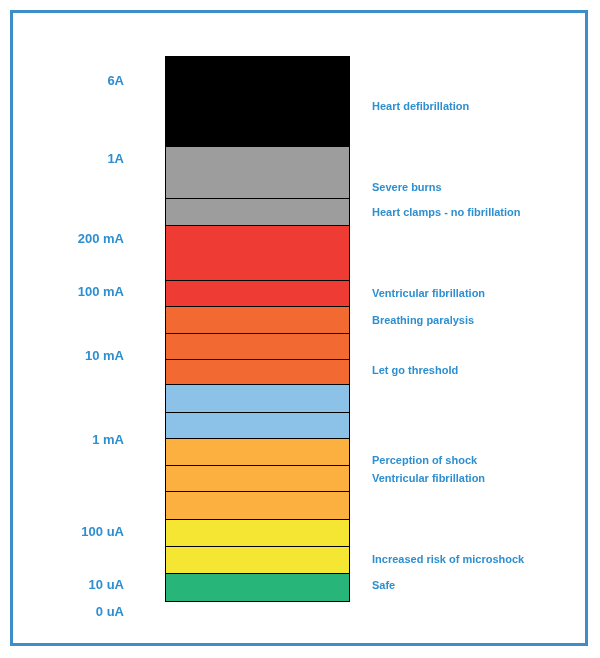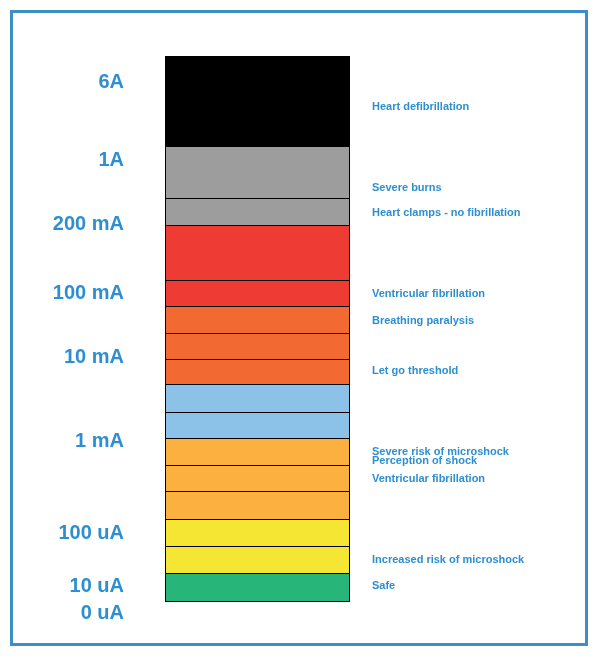--- a/index.html
+++ b/index.html
@@ -46,21 +46,21 @@
   }
   .band:last-child {
     border-bottom: none;
   }
   
   .tick-label {
     position: absolute;
     right: 0;
     white-space: nowrap;
     color: #2d8fd0;
-    font-size: 20px;
+    font-size: 13px;
     line-height: 14.5px;
     font-weight: bold;
   }
   #tick-col {
     position: absolute;
     left: 0px;
     top: 0px;
     width: 111px;
     height: 636px;
   }
@@ -84,21 +84,21 @@
 </style>
 </head>
 <body>
 
 <div id="frame">
   <div id="diagram">
 
     <div id="tick-col">
         <div class="tick-label" style="top: 61px;">6A</div>
         <div class="tick-label" style="top: 139px; margin-left: 24px;">1A</div>
-        <div class="tick-label" style="top: 203px; margin-left: 16px;">200 mA</div>
+        <div class="tick-label" style="top: 219px; margin-left: 16px;">200 mA</div>
         <div class="tick-label" style="top: 272px;">100 mA</div>
         <div class="tick-label" style="top: 336px;">10 mA</div>
         <div class="tick-label" style="top: 420px;">1 mA</div>
         <div class="tick-label" style="top: 512px;">100 uA</div>
         <div class="tick-label" style="top: 565px;">10 uA</div>
         <div class="tick-label" style="top: 592px;">0 uA</div>
       </div>
 
     <div id="bar">
         <div class="band" style="background: rgb(0, 0, 0); height: 90px;"></div>
@@ -120,20 +120,19 @@
       </div>
 
     <div id="desc-col">
         <div class="desc-label" style="top: 86px;">Heart defibrillation</div>
         <div class="desc-label" style="top: 167px;">Severe burns</div>
         <div class="desc-label" style="top: 192px;">Heart clamps - no fibrillation</div>
         <div class="desc-label" style="top: 273px;">Ventricular fibrillation</div>
         <div class="desc-label" style="top: 300px;">Breathing paralysis</div>
         <div class="desc-label" style="top: 350px;">Let go threshold</div>
         <div class="desc-label" style="top: 404px; margin-top: 36px;">Perception of shock</div>
-        <div class="desc-label" style="top: 431px;">Severe risk of microshock</div>
         <div class="desc-label" style="top: 458px;">Ventricular fibrillation</div>
         <div class="desc-label" style="top: 539px;">Increased risk of microshock</div>
         <div class="desc-label" style="top: 565px;">Safe</div>
       </div>
 
   </div>
 </div>
 
 </body></html>

